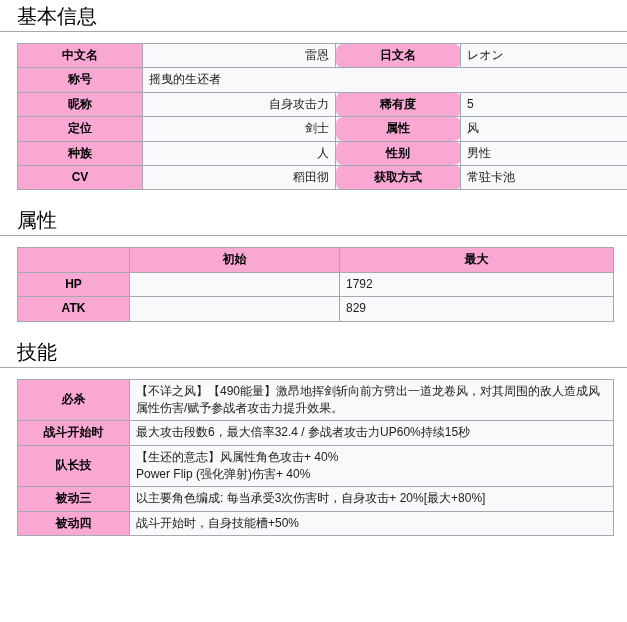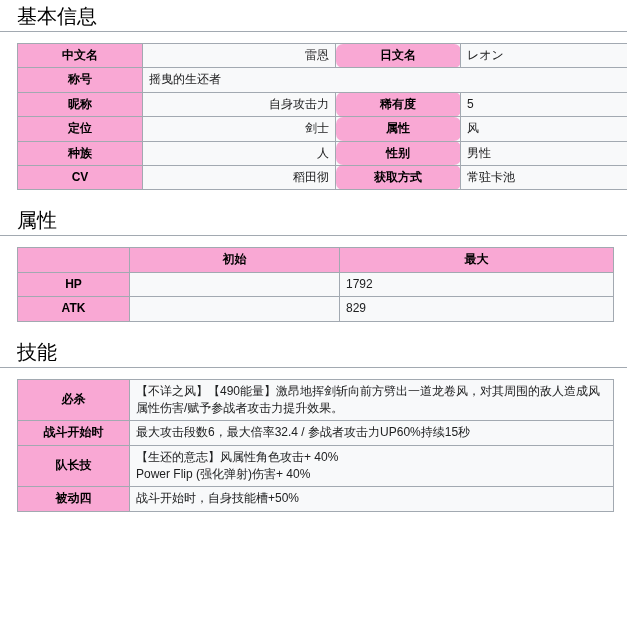--- a/index.html
+++ b/index.html
@@ -185,20 +185,24 @@
         <tr>
           <th>战斗开始时</th>
           <td class="desc">最大攻击段数6，最大倍率32.4 / 参战者攻击力UP60%持续15秒</td>
         </tr>
         <tr>
           <th>队长技</th>
           <td class="desc">【生还的意志】风属性角色攻击+ 40%
 Power Flip (强化弹射)伤害+ 40%</td>
         </tr>
         <tr>
+          <th>被动三</th>
+          <td class="desc">以主要角色编成: 每当承受3次伤害时，自身攻击+ 20%[最大+80%]</td>
+        </tr>
+        <tr>
           <th>被动四</th>
           <td class="desc">战斗开始时，自身技能槽+50%</td>
         </tr>
 
       </tbody>
     </table>
   </div>
 
 </div>
 

